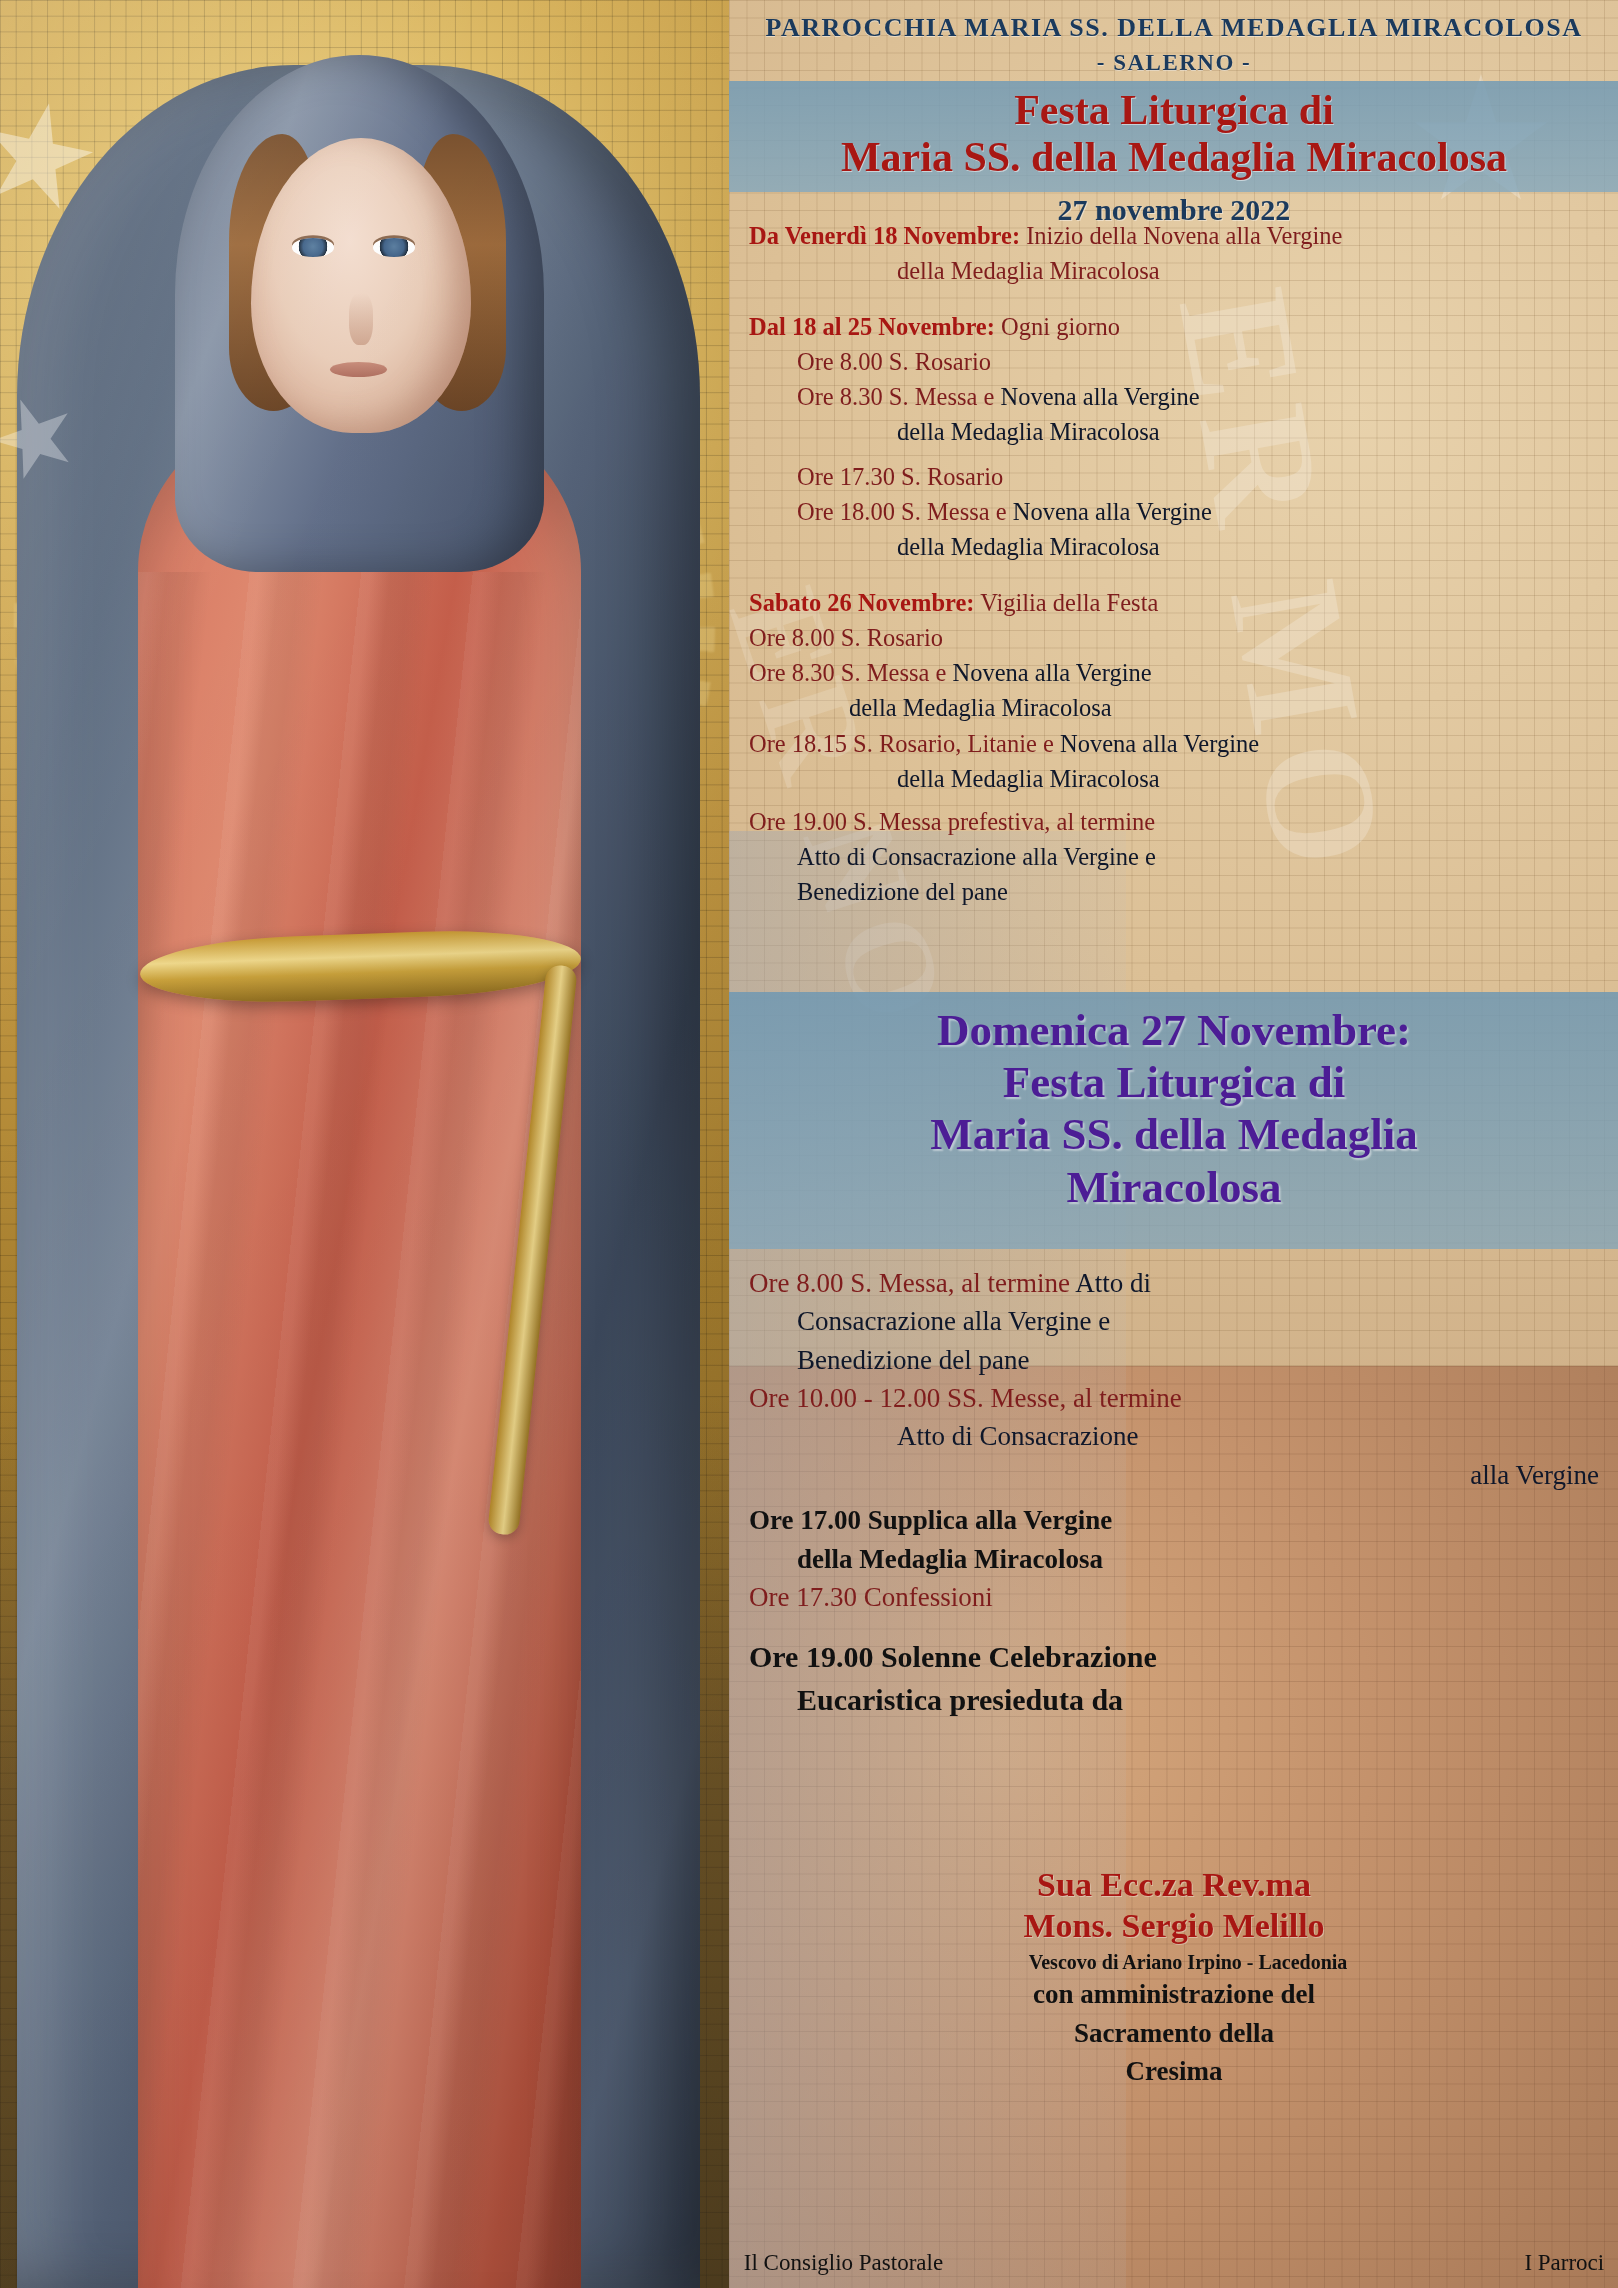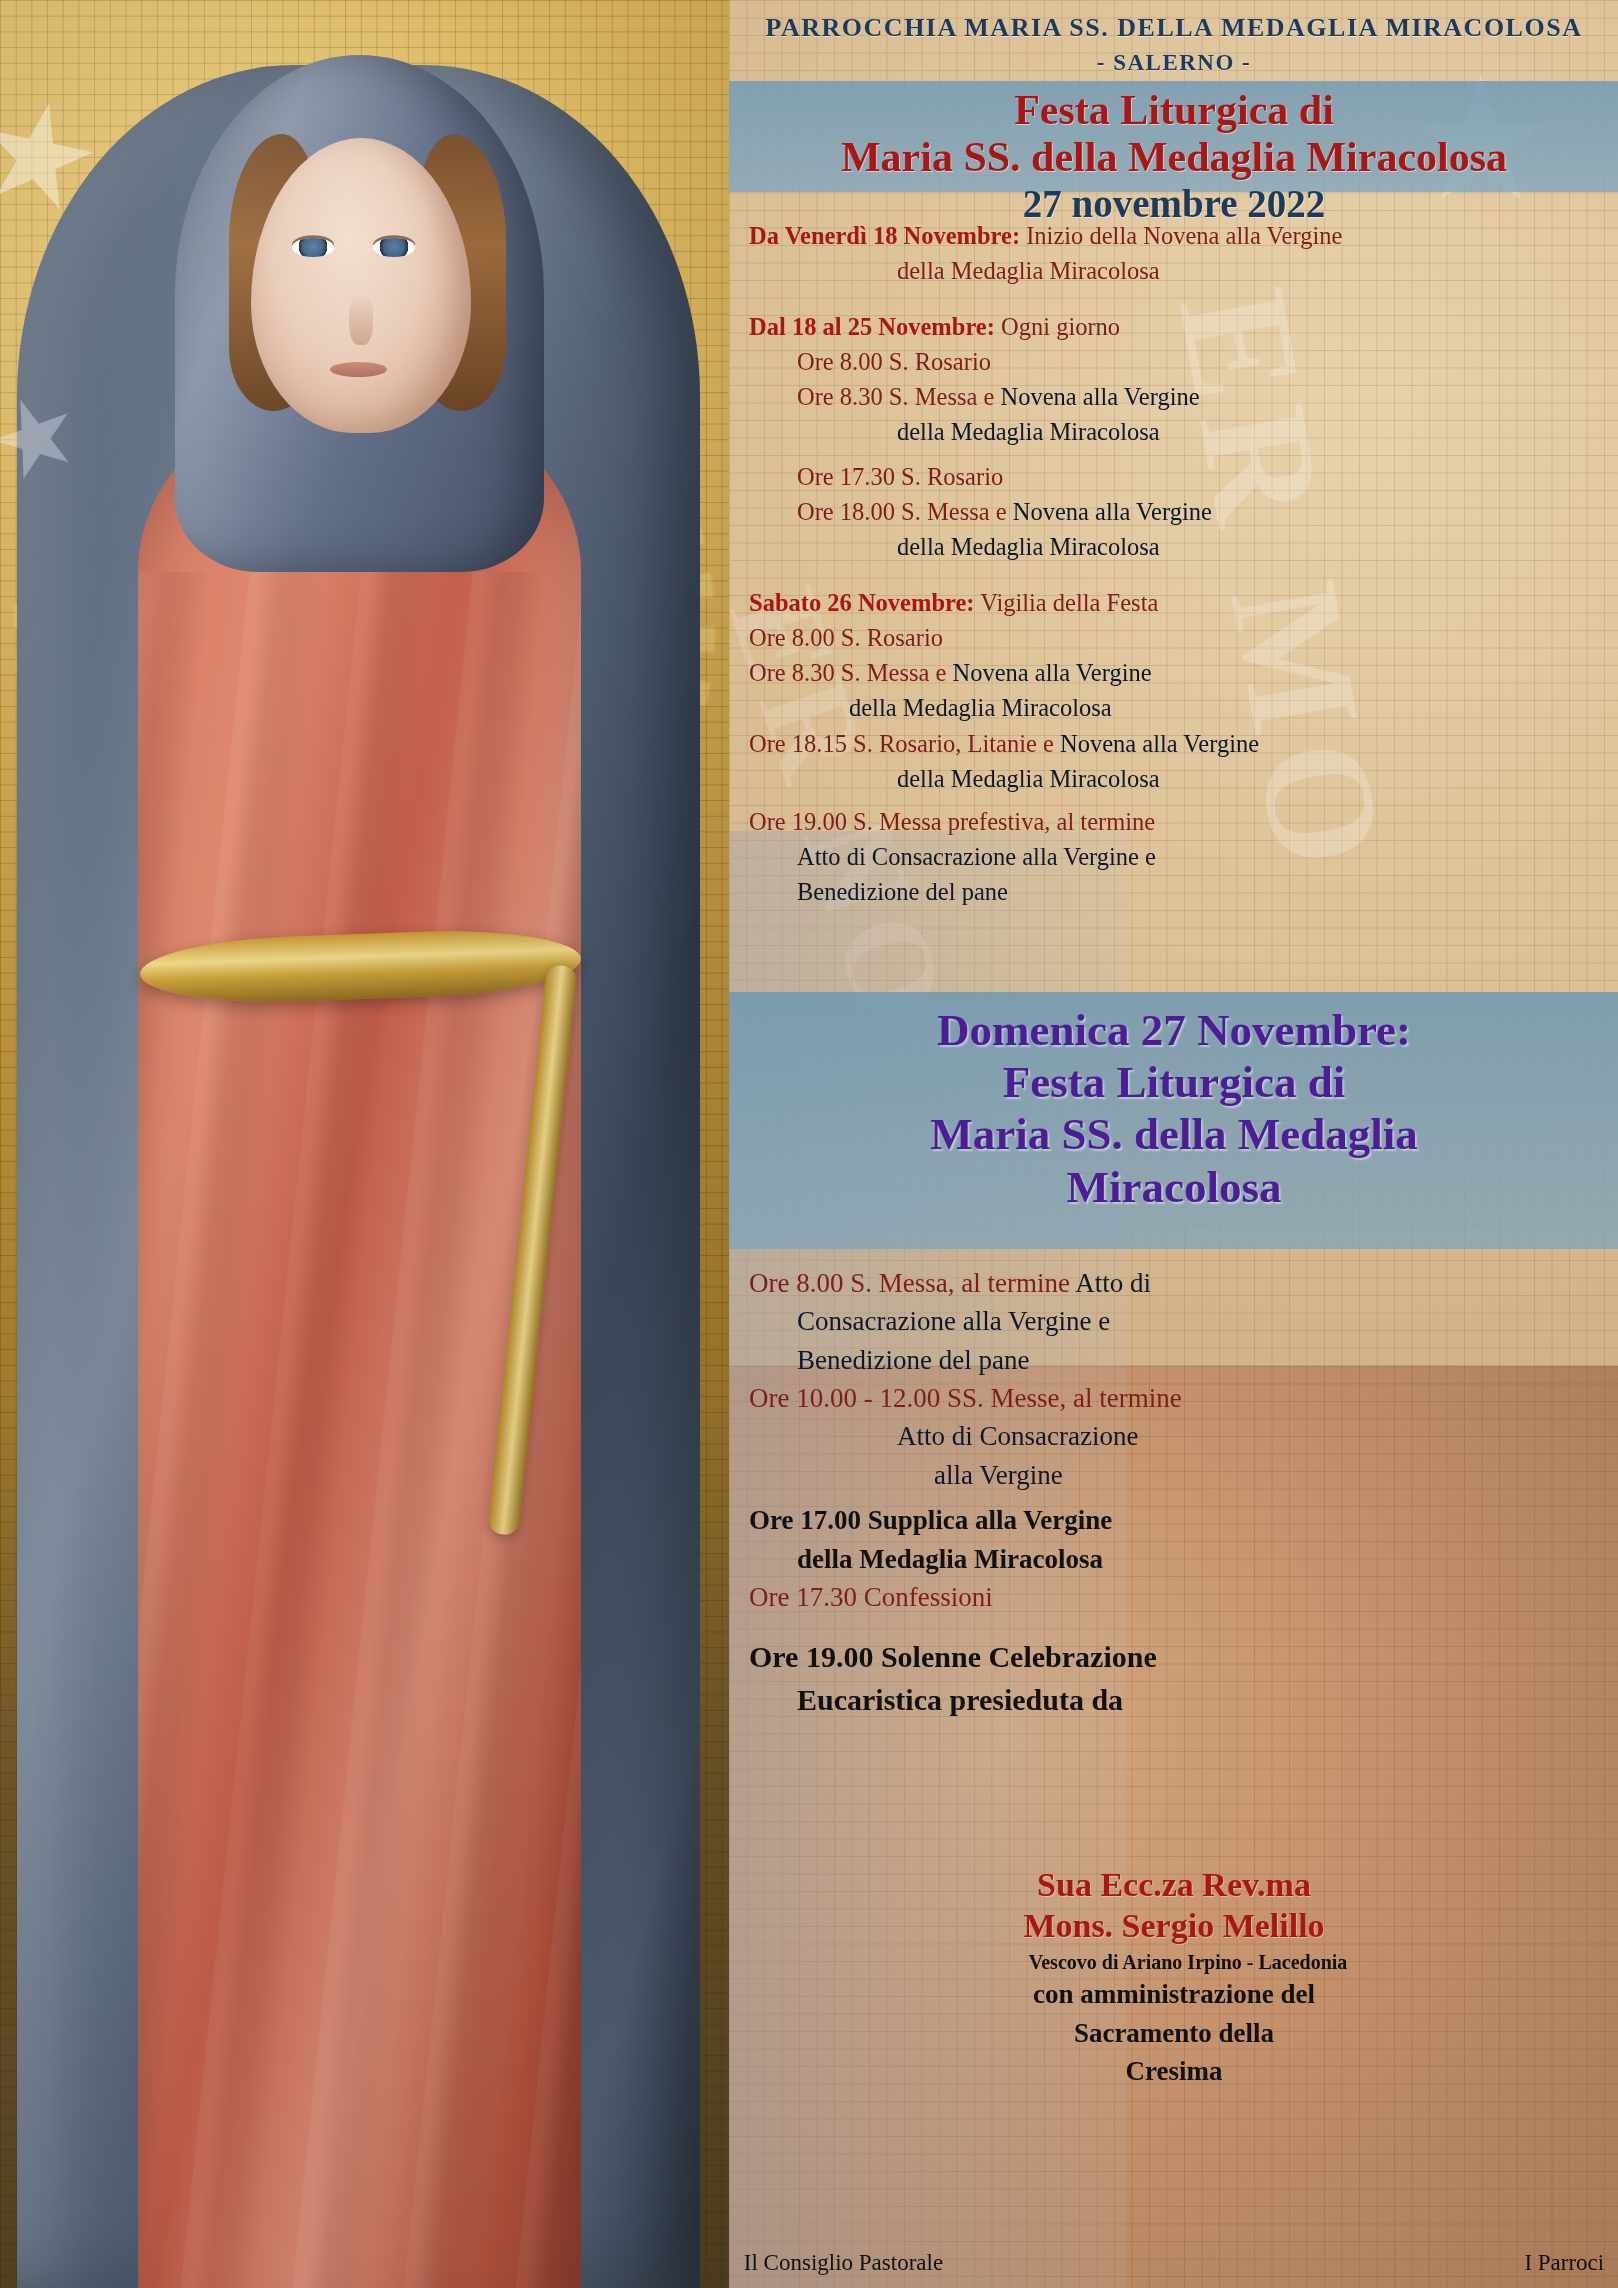--- a/index.html
+++ b/index.html
@@ -250,44 +250,44 @@
   }
   .title-line {
     color: #a81713;
     font-size: 42px;
     font-weight: bold;
     line-height: 1.12;
     text-shadow: 0.9px 0.9px 0 rgba(255,255,255,.5);
   }
   .title-date {
     color: #1b3a5c;
-    font-size: 39px;
+    font-size: 30px;
     font-weight: bold;
-    margin-top: 0;
+    margin-top: 12px;
     text-shadow: 0.9px 0.9px 0 rgba(255,255,255,.4);
   }
 
   
   .sched {
     position: absolute;
     left: 0; top: 218px; width: 890px;
     padding: 0 20px;
     box-sizing: border-box;
     font-size: 24.5px;
     line-height: 1.44;
     color: #141414;
   }
   .sched .row { margin: 0; white-space: nowrap; }
   .red { color: #a81713; font-weight: bold; }
   .red-n { color: #0f172a; }
   .blk { color: #7f1d1d; text-align: center; }
   .ind1 { padding-left: 48px; }
   .ind2 { padding-left: 100px; }
   .ind3 { padding-left: 148px; }
-  .ind4 { padding-left: 185px; }
+  .ind4 { padding-left: 185px; text-align: right; }
   .gap { height: 20px; }
 
   .band-mid {
     position: absolute; left: 0; top: 992px; width: 890px; height: 257px;
     background: linear-gradient(to bottom, rgba(112,152,178,.86), rgba(126,164,188,.74));
   }
   .mid-title {
     position: absolute; left: 0; top: 1004px; width: 890px;
     text-align: center;
     color: #4c1d95;

